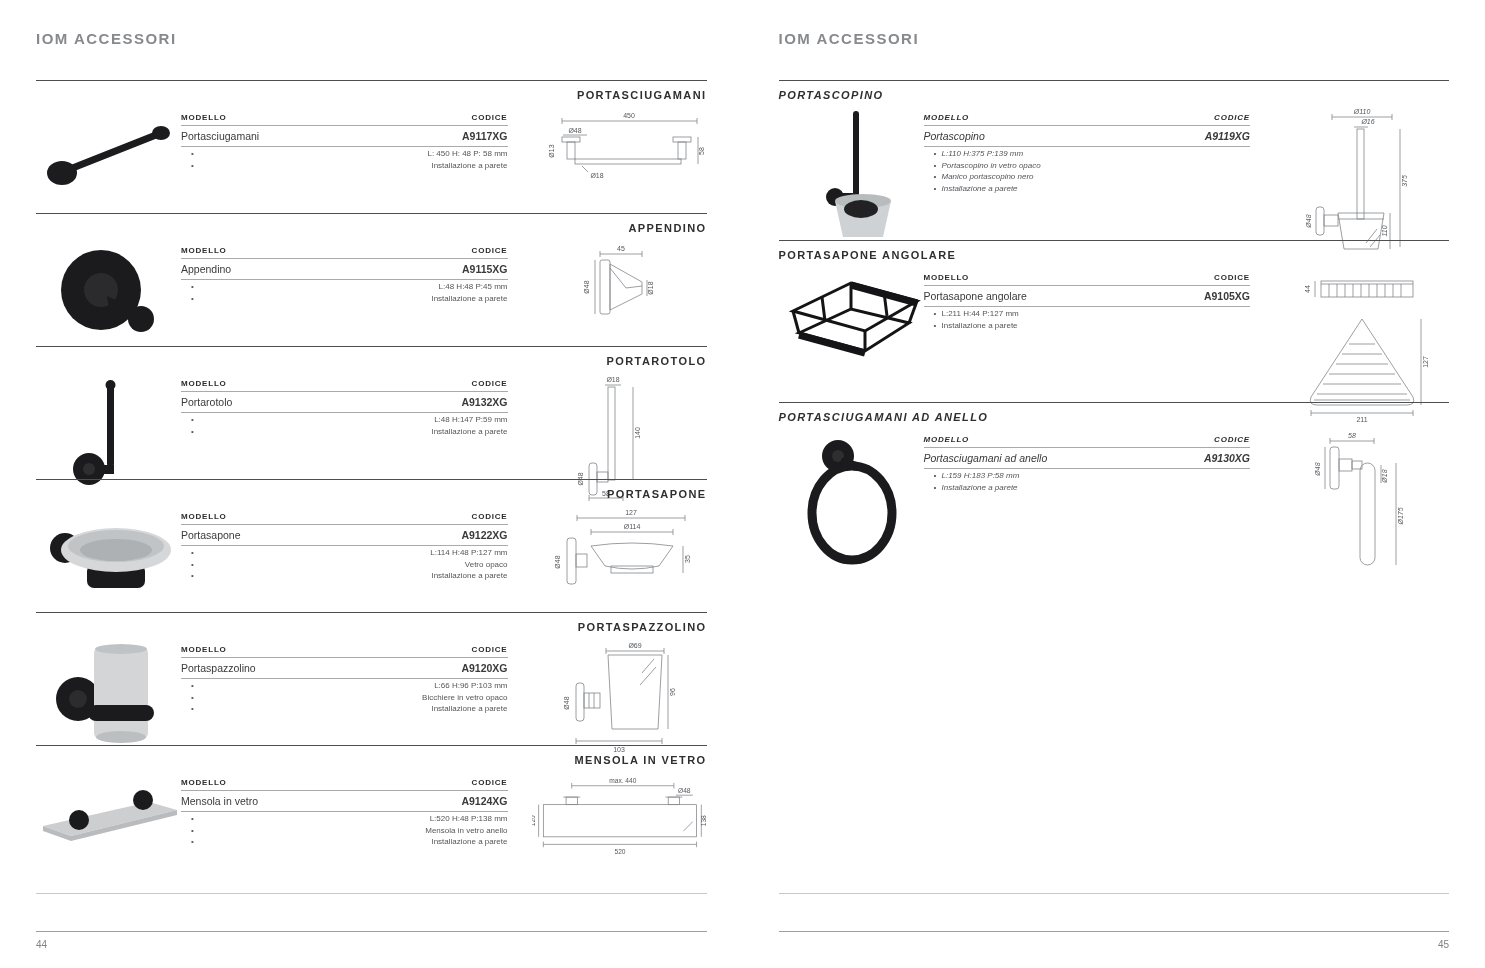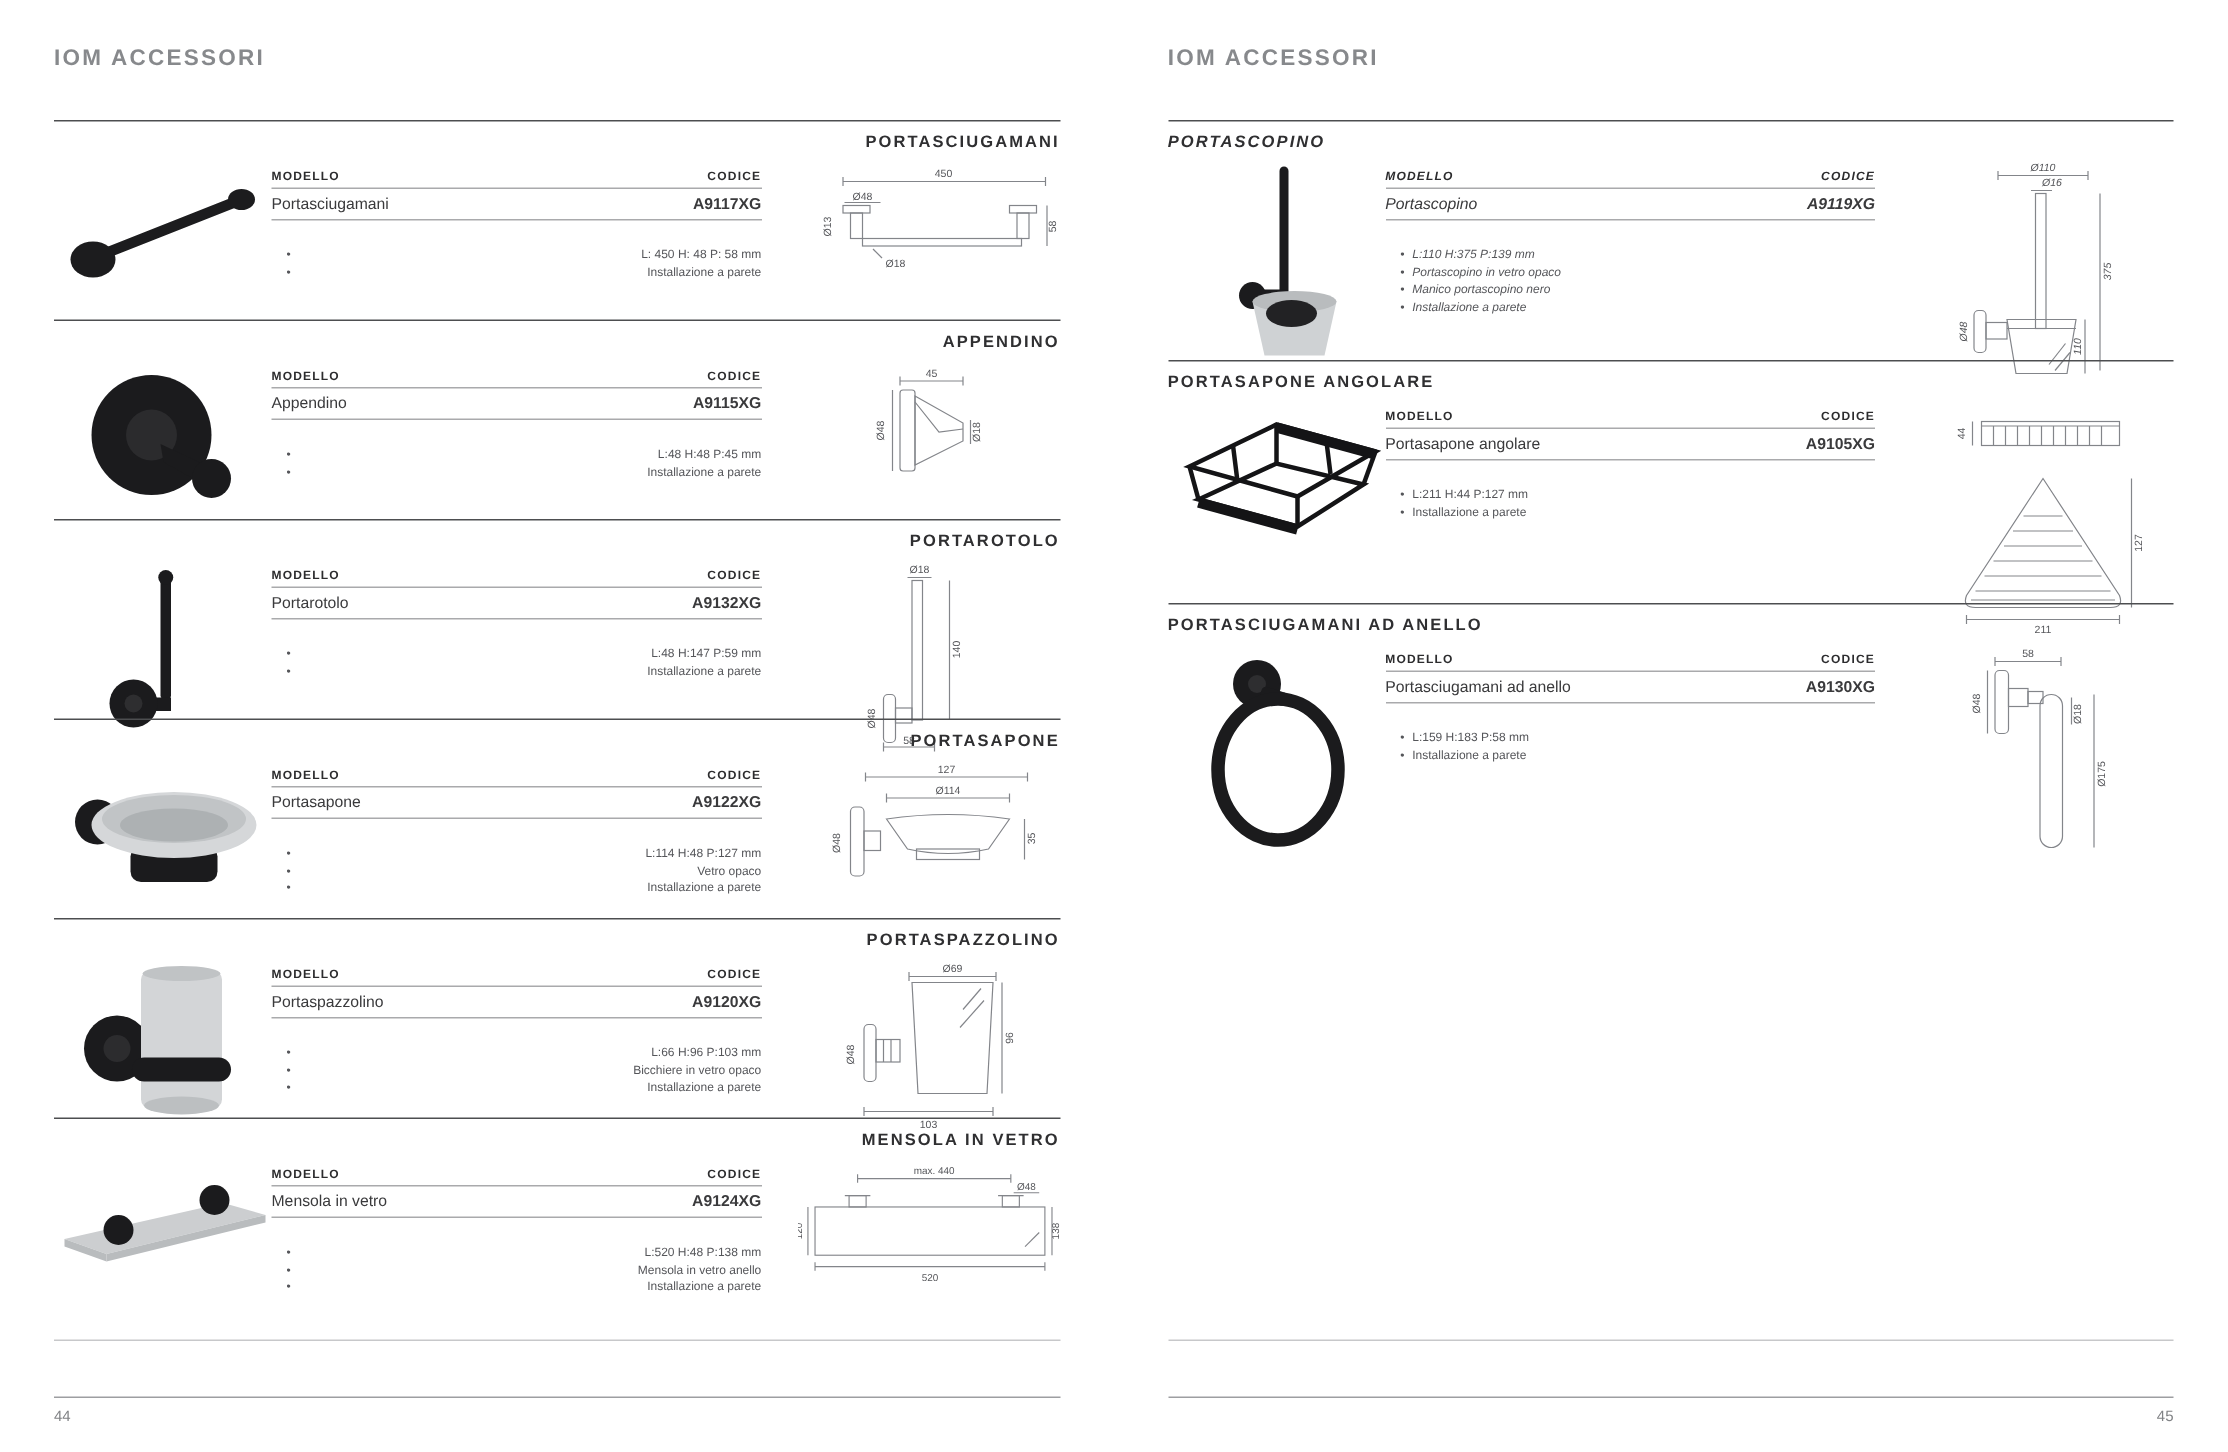--- a/index.html
+++ b/index.html
@@ -4,31 +4,31 @@
 <style>
   * { margin:0; padding:0; box-sizing:border-box; }
   body { background:#ffffff; font-family:"Liberation Sans", sans-serif; }
   .spread { position:relative; width:1485px; height:968px; background:#fff; display:flex; overflow:hidden;border-radius:14px; }
   .page { position:relative; width:742.5px; height:968px; padding:30px 36px 0 36px; }
   .page-header { font-size:15px; font-weight:bold; letter-spacing:1.5px; color:#87898c; margin-bottom:33px; }
   .section { border-top:1.5px solid #4d4e50; padding-top:8px; position:relative; }
   .s-l { height:133px;text-align:right; }
   .s-r1 { height:160px;font-style:italic; }
   .s-r2 { height:162px; }
-  .s-r3 { height:300px; }
+  .s-r3 { height:300px;font-style:italic; }
   .sec-title { font-size:11px; font-weight:bold; letter-spacing:1.4px; color:#2f2f31; }
   .body { display:flex; align-items:flex-start; margin-top:8px; }
   .photo { width:145px; flex-shrink:0; display:flex; justify-content:center; }
   .tbl { flex:1; padding-right:24px; margin-top:4px; }
   .tbl-head { display:flex; justify-content:space-between; border-bottom:1px solid #a9aaac; padding-bottom:3px; }
   .tbl-head span { font-size:8px; font-weight:bold; letter-spacing:0.8px; color:#2c2c2e; }
   .tbl-row { display:flex; justify-content:space-between; border-bottom:1px solid #a9aaac; padding:4px 0 4px 0; }
   .tbl-row .name { font-size:10.5px; color:#3a3a3c; }
   .tbl-row .code { font-size:10.5px; font-weight:bold; color:#3a3a3c; }
-  .bullets { list-style:none; margin-top:17px; padding-left:10px; }
+  .bullets { list-style:none; margin-top:1px; padding-left:10px; }
   .bullets li { font-size:8px; color:#55565a; line-height:1.45; position:relative; padding-left:8px; }
   .bullets li::before { content:"•"; position:absolute; left:0; top:0; color:#55565a; }
   .drawing { width:175px; flex-shrink:0; display:flex; justify-content:center; }
   svg.td line, svg.td rect, svg.td path, svg.td polygon, svg.td polyline { stroke:#83858a; stroke-width:0.8; fill:none; }
   svg.td text { font-family:"Liberation Sans", sans-serif; font-size:7px; fill:#55565a; stroke:none; }
   .bottom-line-1 { position:absolute; left:36px; right:36px; top:893px; border-top:1px solid #c7c8ca; }
   .bottom-line-2 { position:absolute; left:36px; right:36px; top:931px; border-top:1px solid #9d9ea1; }
   .page-num { position:absolute; top:939px; font-size:10px; color:#808285; }
   .page-num.left { left:36px; }
   .page-num.right { right:36px; }

